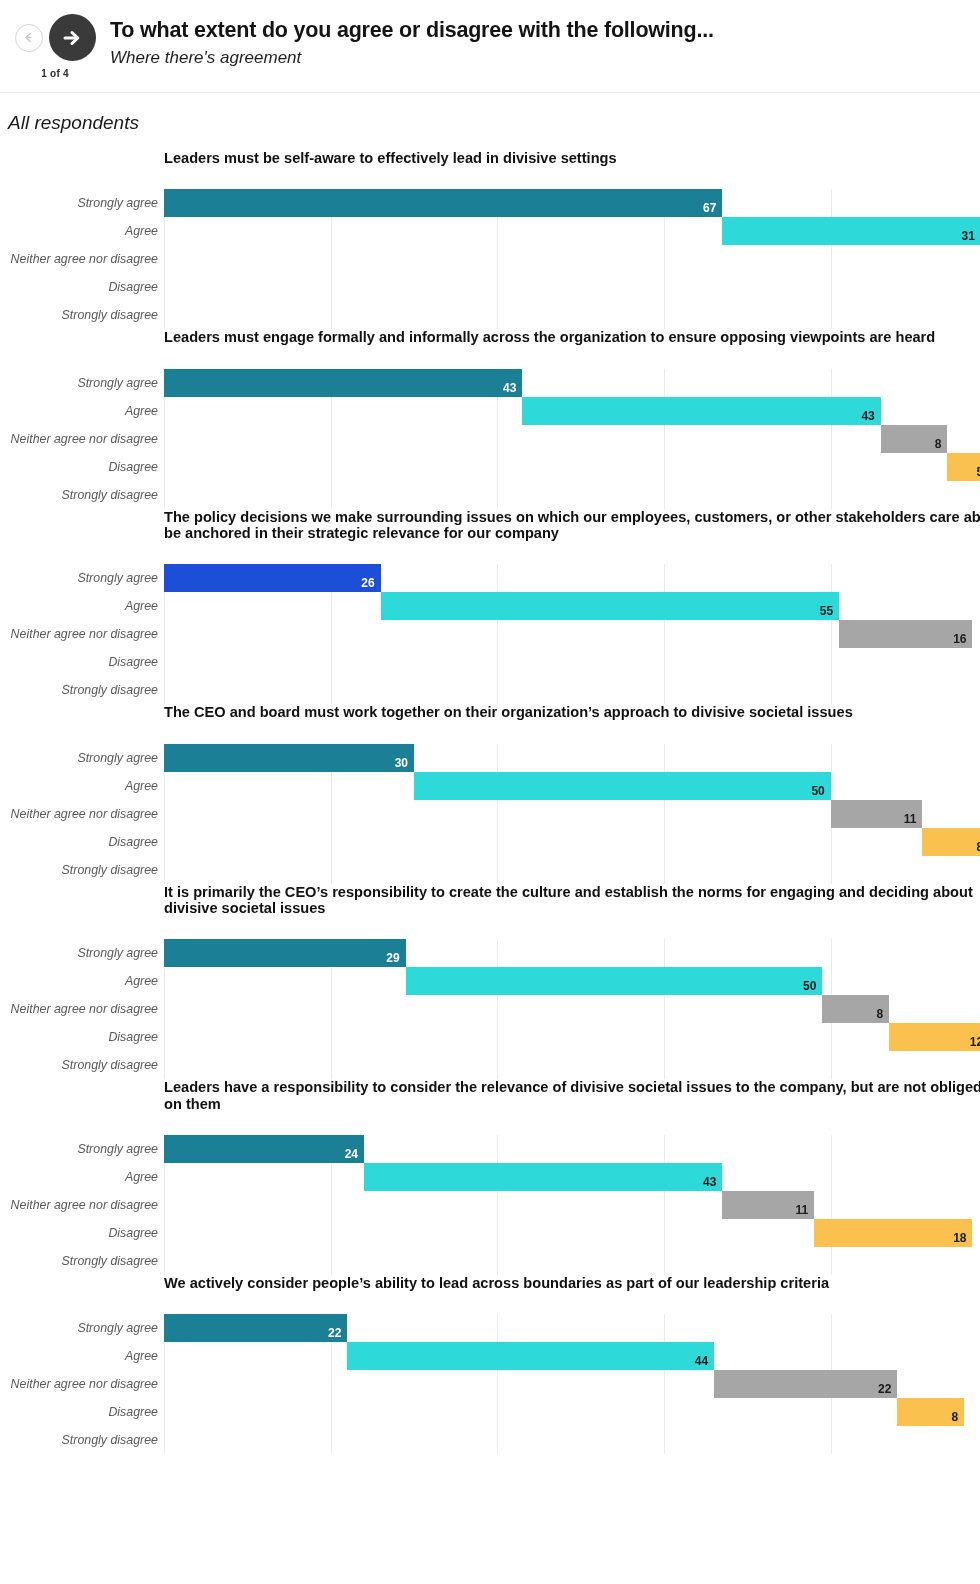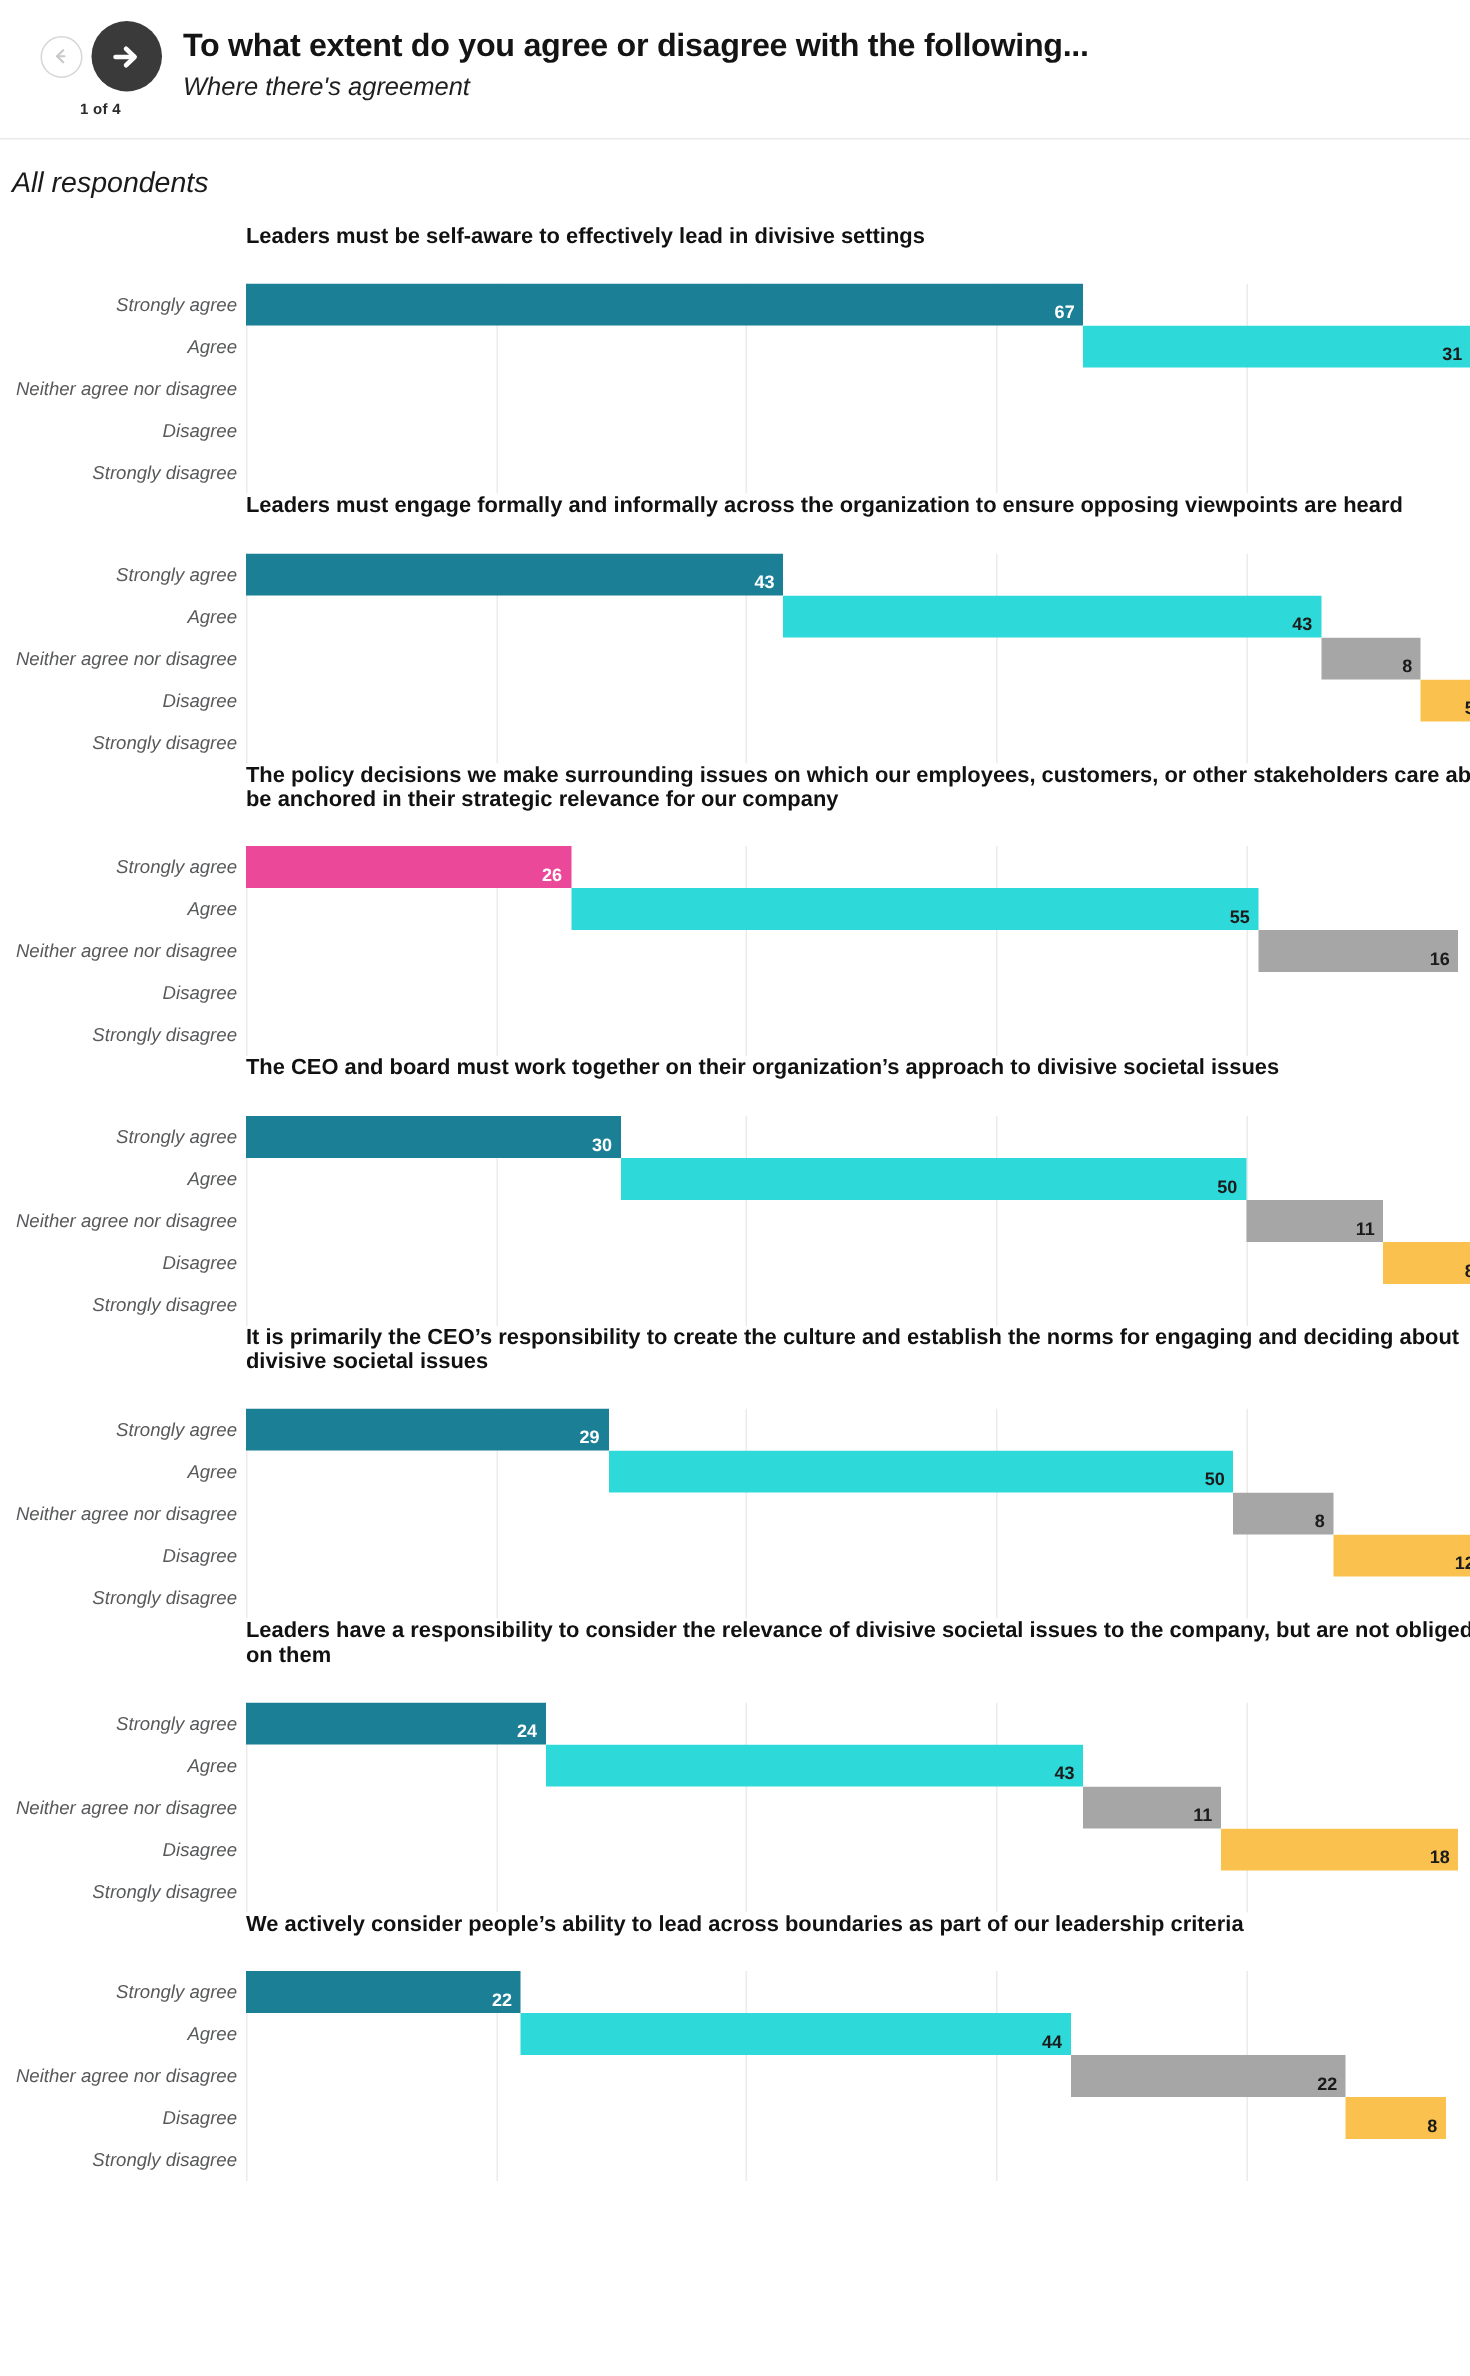--- a/index.html
+++ b/index.html
@@ -20,21 +20,20 @@
     height: 92px;
     position: relative;
   }
   .nav-block {
     width: 110px;
     display: flex;
     flex-direction: column;
     align-items: center;
     flex: 0 0 110px;
     padding-top: 6px;
-    margin-left: 12px;
   }
   .nav-row { display: flex; align-items: center; gap: 6px; }
   .nav-btn {
     border-radius: 50%;
     display: flex;
     align-items: center;
     justify-content: center;
     flex: 0 0 auto;
   }
   .nav-prev {
@@ -296,21 +295,21 @@
           <div class="gridline" style="left: 0px; background: rgb(235, 235, 235);"></div>
           <div class="gridline" style="left: 166.7px; background: rgb(235, 235, 235);"></div>
           <div class="gridline" style="left: 333.4px; background: rgb(235, 235, 235);"></div>
           <div class="gridline" style="left: 500.1px; background: rgb(235, 235, 235);"></div>
           <div class="gridline" style="left: 666.8px; background: rgb(235, 235, 235);"></div>
         </div>
         <div class="rows">
           <div class="row">
             <div class="cat-label">Strongly agree</div>
             <div class="bar-wrap">
-              <div class="bar" style="left: 0px; width: 216.71px; background: #ec4899;">
+              <div class="bar" style="left: 0px; width: 216.71px; background: #1d4ed8;">
                 <span class="bar-value v-dark">26</span>
               </div>
             </div>
           </div>
           <div class="row">
             <div class="cat-label">Agree</div>
             <div class="bar-wrap">
               <div class="bar" style="left: 216.71px; width: 458.425px; background: rgb(46, 217, 217);">
                 <span class="bar-value v-light">55</span>
               </div>

